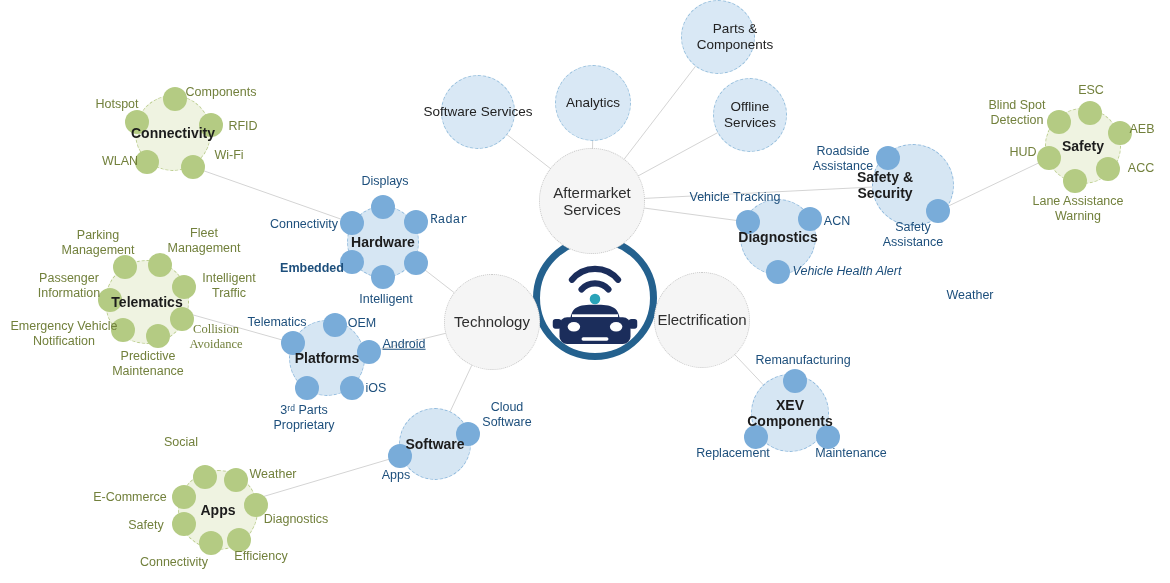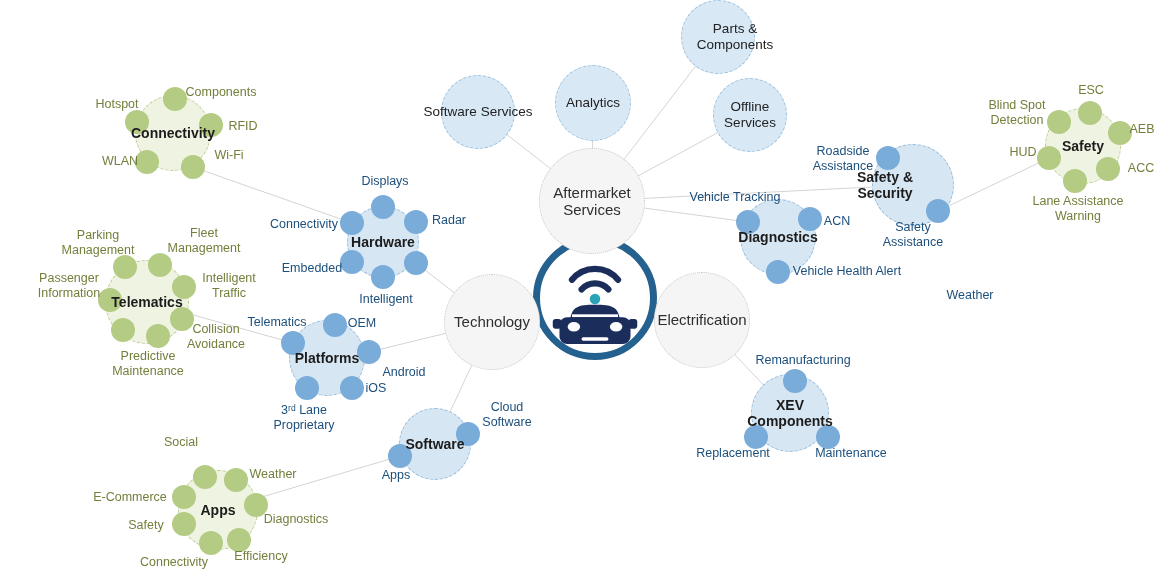--- a/index.html
+++ b/index.html
@@ -94,54 +94,56 @@
     <div class="circ node-green" style="left: 113px; top: 255px; height: 24px; width: 24px;"></div>
     <div class="lbl green-lbl" style="left: 98px; top: 242px;">Parking
 Management</div>
     <div class="circ node-green" style="left: 148px; top: 253px; height: 24px; width: 24px;"></div>
     <div class="lbl green-lbl" style="left: 204px; top: 240px;">Fleet
 Management</div>
     <div class="circ node-green" style="left: 172px; top: 275px; height: 24px; width: 24px;"></div>
     <div class="lbl green-lbl" style="left: 229px; top: 285px;">Intelligent
 Traffic</div>
     <div class="circ node-green" style="left: 170px; top: 307px; height: 24px; width: 24px;"></div>
-    <div class="lbl green-lbl" style="left: 216px; top: 336px;">Collision
+    <div class="lbl green-lbl" style="left: 216px; top: 336px; font-family: Liberation Serif, serif;">Collision
 Avoidance</div>
     <div class="circ node-green" style="left: 146px; top: 324px; height: 24px; width: 24px;"></div>
     <div class="lbl green-lbl" style="left: 148px; top: 363px;">Predictive
 Maintenance</div>
     <div class="circ node-green" style="left: 111px; top: 318px; height: 24px; width: 24px;"></div>
+    <div class="lbl green-lbl" style="left: 64px; top: 333px;">Emergency Vehicle
+Notification</div>
     <div class="circ node-green" style="left: 98px; top: 288px; height: 24px; width: 24px;"></div>
     <div class="lbl green-lbl" style="left: 69px; top: 285px;">Passenger
 Information</div>
     <div class="lbl center-lbl" style="left: 147px; top: 302px;">Telematics</div>
     <div class="circ big-blue" style="left: 347px; top: 206px; height: 72px; width: 72px;"></div>
     <div class="circ node-blue" style="left: 371px; top: 195px; height: 24px; width: 24px;"></div>
     <div class="lbl blue-lbl" style="left: 385px; top: 181px;">Displays</div>
     <div class="circ node-blue" style="left: 340px; top: 211px; height: 24px; width: 24px;"></div>
     <div class="lbl blue-lbl" style="left: 304px; top: 224px;">Connectivity</div>
     <div class="circ node-blue" style="left: 404px; top: 210px; height: 24px; width: 24px;"></div>
-    <div class="lbl blue-lbl" style="left: 449px; top: 220px;">Radar</div>
+    <div class="lbl blue-lbl" style="left: 449px; top: 220px; font-family: Liberation Mono, monospace;">Radar</div>
     <div class="circ node-blue" style="left: 340px; top: 250px; height: 24px; width: 24px;"></div>
-    <div class="lbl blue-lbl" style="left: 312px; top: 268px;">Embedded</div>
+    <div class="lbl blue-lbl" style="left: 312px; top: 268px; font-weight: bold;">Embedded</div>
     <div class="circ node-blue" style="left: 371px; top: 265px; height: 24px; width: 24px;"></div>
     <div class="lbl blue-lbl" style="left: 386px; top: 299px;">Intelligent</div>
     <div class="circ node-blue" style="left: 404px; top: 251px; height: 24px; width: 24px;"></div>
     <div class="lbl center-lbl" style="left: 383px; top: 242px;">Hardware</div>
     <div class="circ big-blue" style="left: 289px; top: 320px; height: 76px; width: 76px;"></div>
     <div class="circ node-blue" style="left: 281px; top: 331px; height: 24px; width: 24px;"></div>
     <div class="lbl blue-lbl" style="left: 277px; top: 322px;">Telematics</div>
     <div class="circ node-blue" style="left: 323px; top: 313px; height: 24px; width: 24px;"></div>
     <div class="lbl blue-lbl" style="left: 362px; top: 323px;">OEM</div>
     <div class="circ node-blue" style="left: 357px; top: 340px; height: 24px; width: 24px;"></div>
-    <div class="lbl blue-lbl" style="left: 404px; top: 372px;">Android</div>
+    <div class="lbl blue-lbl" style="left: 404px; top: 344px; text-decoration: underline;">Android</div>
     <div class="circ node-blue" style="left: 340px; top: 376px; height: 24px; width: 24px;"></div>
     <div class="lbl blue-lbl" style="left: 376px; top: 388px;">iOS</div>
     <div class="circ node-blue" style="left: 295px; top: 376px; height: 24px; width: 24px;"></div>
-    <div class="lbl blue-lbl" style="left: 304px; top: 417px;">3ʳᵈ Lane
+    <div class="lbl blue-lbl" style="left: 304px; top: 417px;">3ʳᵈ Parts
 Proprietary</div>
     <div class="lbl center-lbl" style="left: 327px; top: 358px;">Platforms</div>
     <div class="circ big-green" style="left: 178px; top: 470px; height: 80px; width: 80px;"></div>
     <div class="circ node-green" style="left: 193px; top: 465px; height: 24px; width: 24px;"></div>
     <div class="lbl green-lbl" style="left: 181px; top: 442px;">Social</div>
     <div class="circ node-green" style="left: 224px; top: 468px; height: 24px; width: 24px;"></div>
     <div class="lbl green-lbl" style="left: 273px; top: 474px;">Weather</div>
     <div class="circ node-green" style="left: 172px; top: 485px; height: 24px; width: 24px;"></div>
     <div class="lbl green-lbl" style="left: 130px; top: 497px;">E-Commerce</div>
     <div class="circ node-green" style="left: 244px; top: 493px; height: 24px; width: 24px;"></div>
@@ -159,21 +161,21 @@
 Software</div>
     <div class="circ node-blue" style="left: 388px; top: 444px; height: 24px; width: 24px;"></div>
     <div class="lbl blue-lbl" style="left: 396px; top: 475px;">Apps</div>
     <div class="lbl center-lbl" style="left: 435px; top: 444px;">Software</div>
     <div class="circ big-blue" style="left: 740px; top: 199px; height: 76px; width: 76px;"></div>
     <div class="circ node-blue" style="left: 736px; top: 210px; height: 24px; width: 24px;"></div>
     <div class="lbl blue-lbl" style="left: 735px; top: 197px;">Vehicle Tracking</div>
     <div class="circ node-blue" style="left: 798px; top: 207px; height: 24px; width: 24px;"></div>
     <div class="lbl blue-lbl" style="left: 837px; top: 221px;">ACN</div>
     <div class="circ node-blue" style="left: 766px; top: 260px; height: 24px; width: 24px;"></div>
-    <div class="lbl blue-lbl" style="left: 847px; top: 271px;">Vehicle Health Alert</div>
+    <div class="lbl blue-lbl" style="left: 847px; top: 271px; font-style: italic;">Vehicle Health Alert</div>
     <div class="lbl center-lbl" style="left: 778px; top: 237px;">Diagnostics</div>
     <div class="circ big-blue" style="left: 872px; top: 144px; height: 82px; width: 82px;"></div>
     <div class="circ node-blue" style="left: 876px; top: 146px; height: 24px; width: 24px;"></div>
     <div class="lbl blue-lbl" style="left: 843px; top: 158px;">Roadside
 Assistance</div>
     <div class="circ node-blue" style="left: 926px; top: 199px; height: 24px; width: 24px;"></div>
     <div class="lbl blue-lbl" style="left: 913px; top: 234px;">Safety
 Assistance</div>
     <div class="lbl center-lbl" style="left: 885px; top: 185px;">Safety &amp;
 Security</div>

